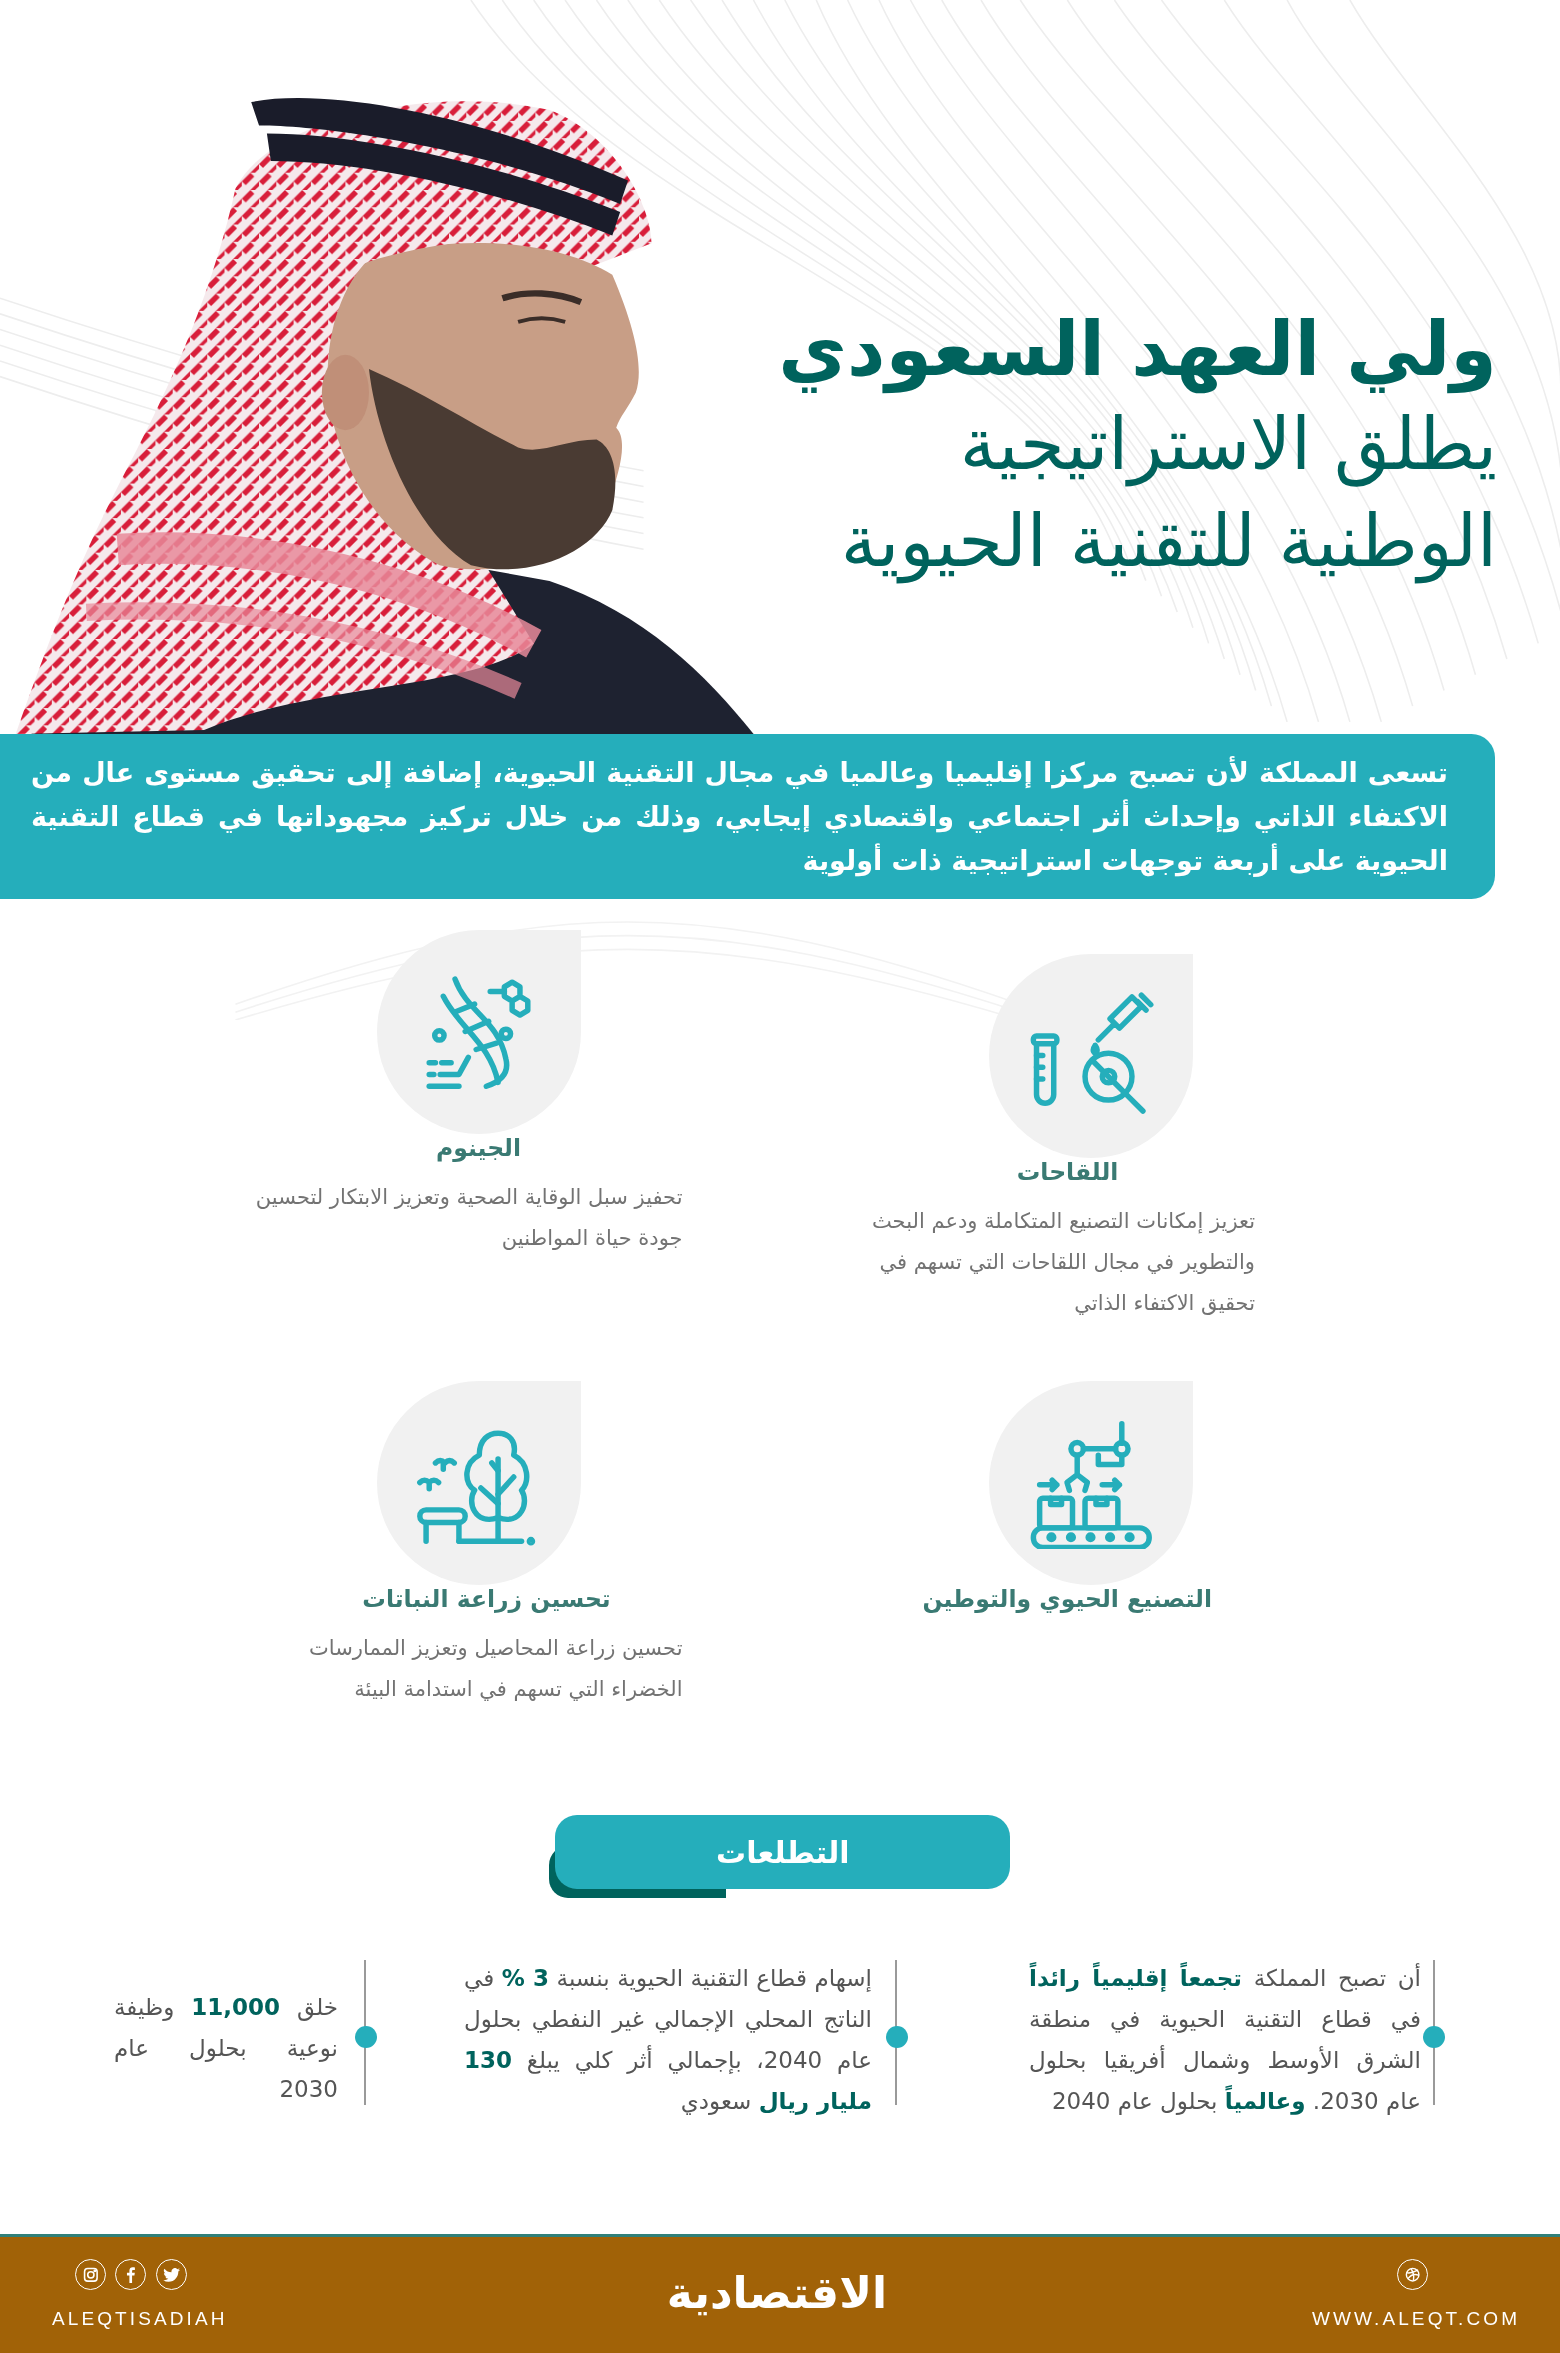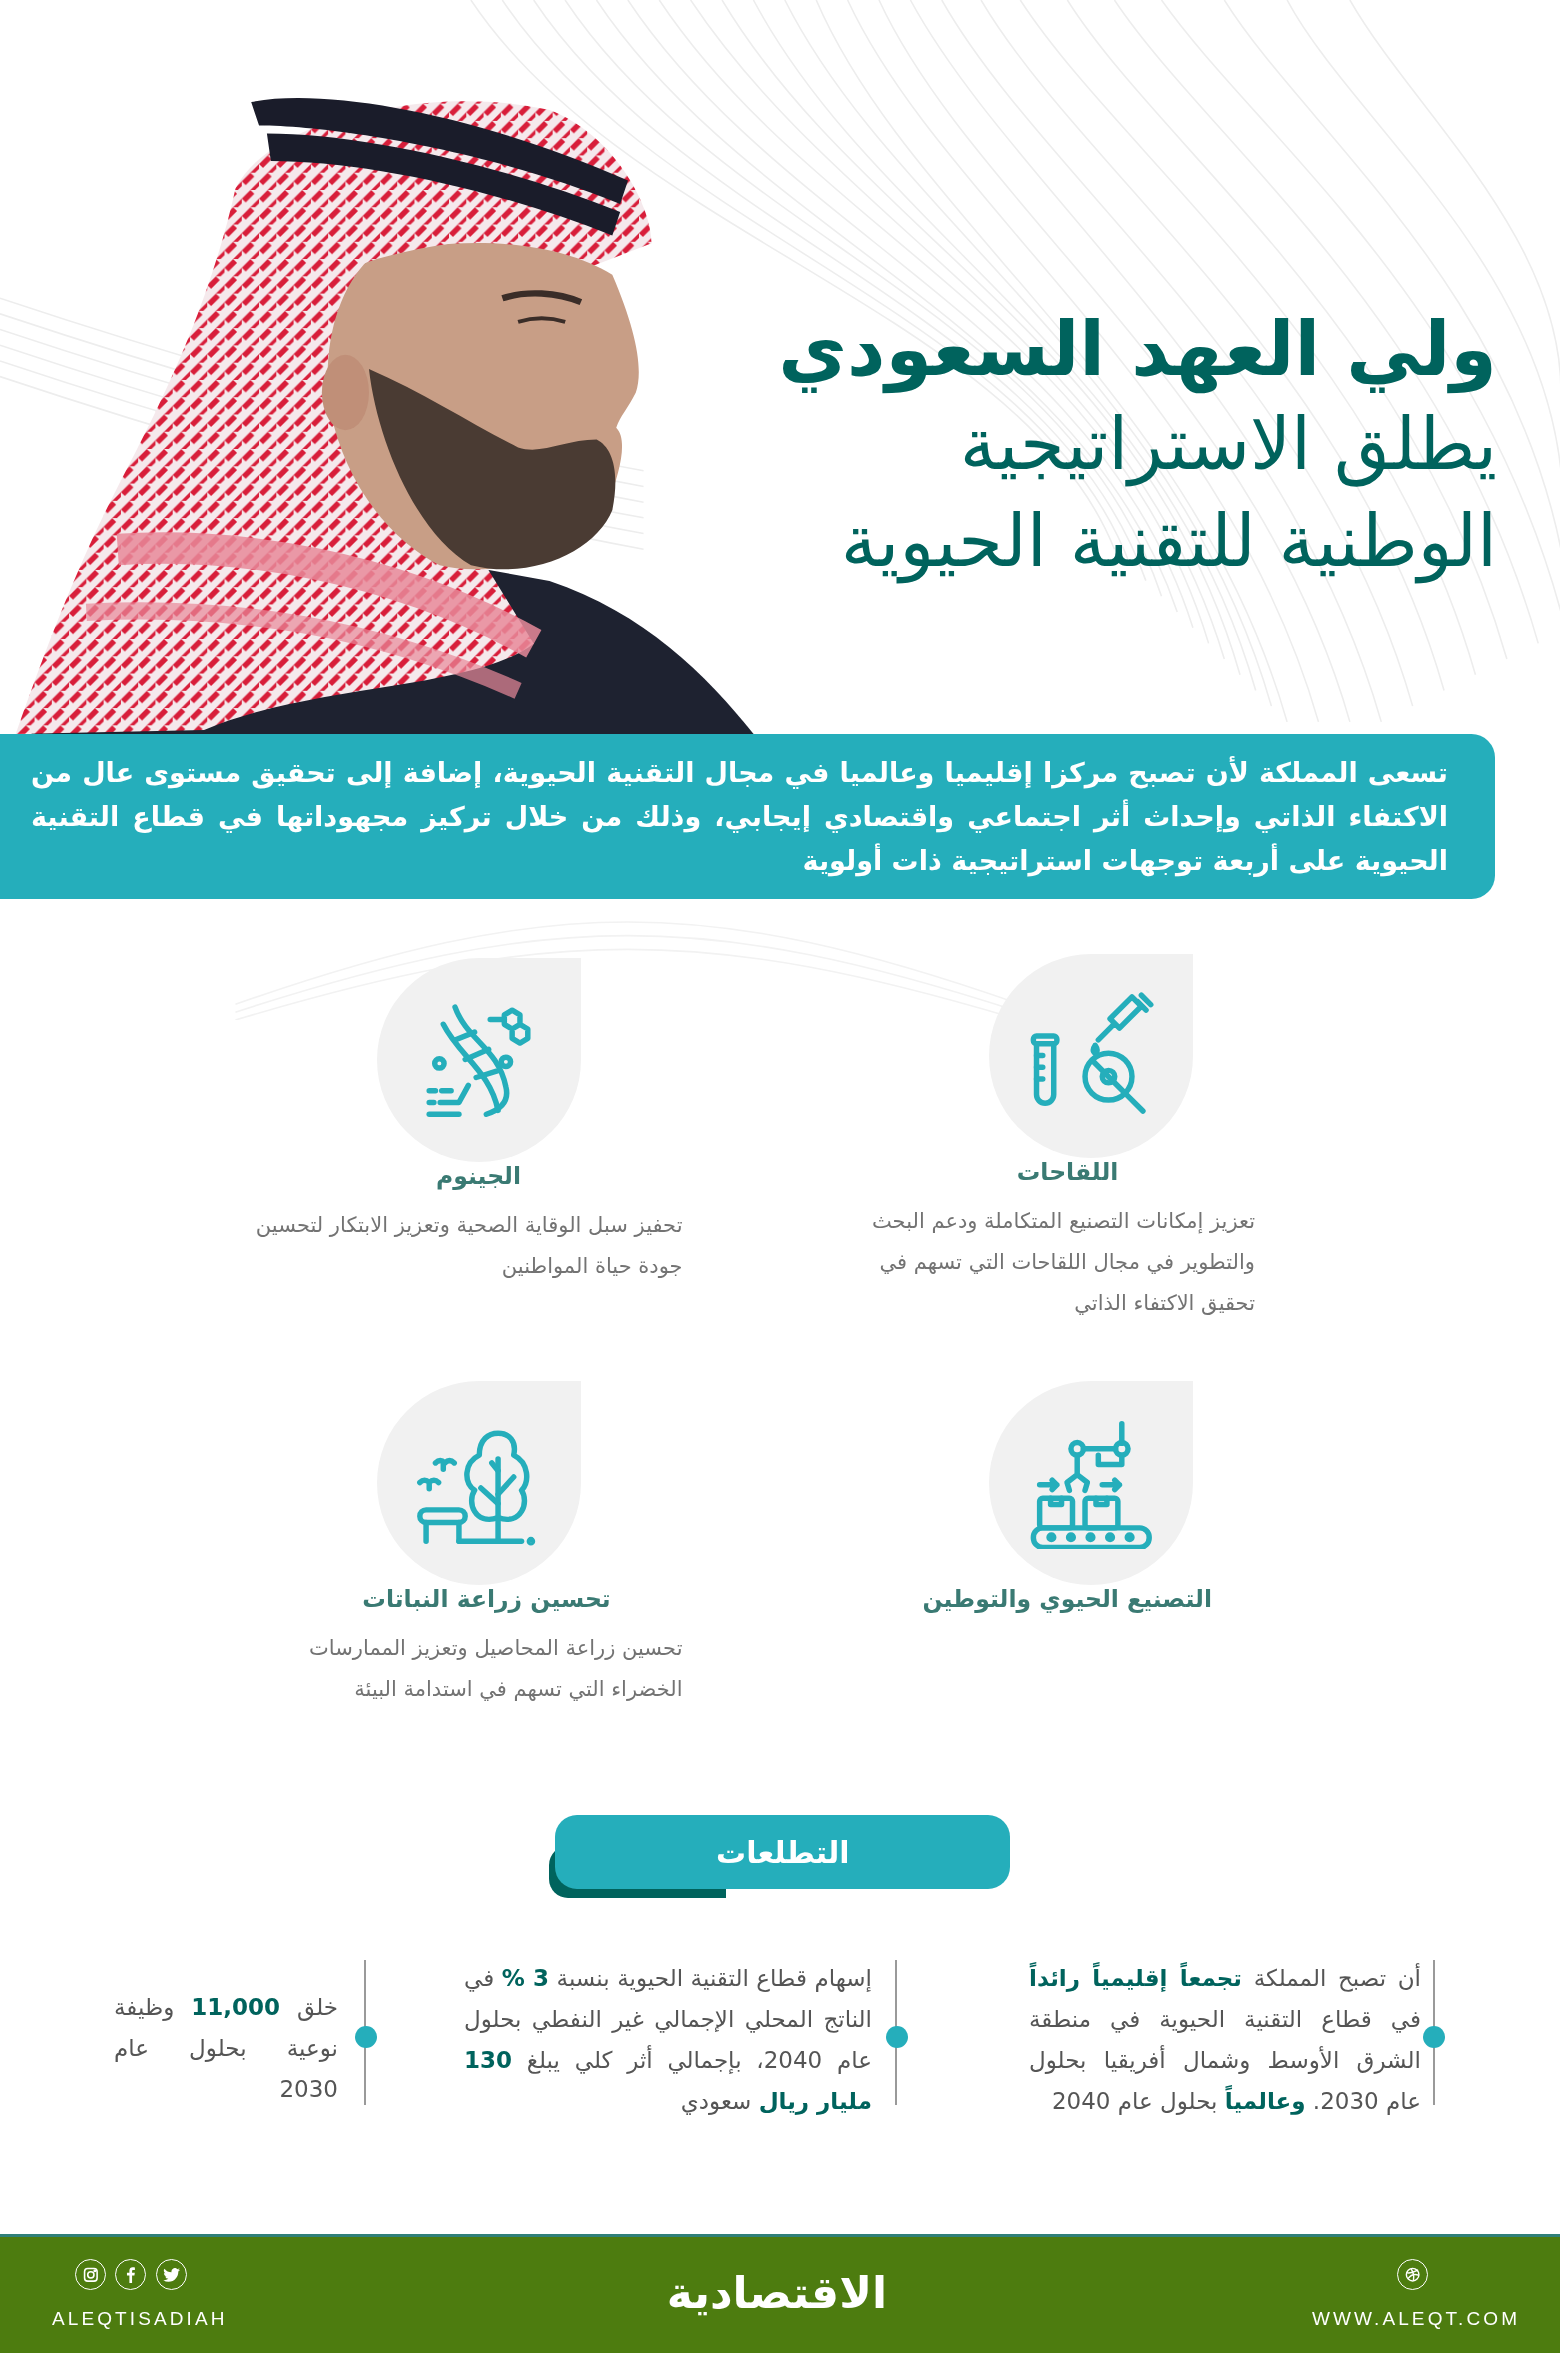--- a/index.html
+++ b/index.html
@@ -34,21 +34,21 @@
   .asp-pill { position: absolute; left: 6.3px; top: 0; width: 455px; height: 74px; background: #25AEBB; border-radius: 22px; display: flex; align-items: center; justify-content: center; }
   .asp-label { color: #ffffff; font-size: 30px; font-weight: bold; direction: rtl; }
 
   
   .asp-item { position: absolute; direction: rtl; text-align: justify; text-align-last: right; font-size: 23px; line-height: 41px; color: #555555; z-index: 2; }
   .asp-item b { color: #00635D; font-weight: bold; }
   .asp-rule { position: absolute; width: 2.4px; background: #9A9A9A; z-index: 2; }
   .asp-dot { position: absolute; width: 22px; height: 22px; border-radius: 50%; background: #25AEBB; z-index: 3; }
 
   
-  .footer { position: absolute; left: 0; top: 2234px; width: 1561px; height: 119px; background: #4d7c0f; border-top: 3.1px solid #2F8079; z-index: 5; }
+  .footer { position: absolute; left: 0; top: 2234px; width: 1561px; height: 119px; background: #a16207; border-top: 3.1px solid #2F8079; z-index: 5; }
   .footer .social { position: absolute; left: 75px; top: 22px; display: flex; gap: 9.4px; }
   .footer .circle-icon { width: 31px; height: 31px; border: 1.6px solid #ffffff; border-radius: 50%; display: flex; align-items: center; justify-content: center; color: #fff; font-size: 14px; font-weight: bold; }
   .footer .handle { position: absolute; left: 52px; top: 71px; color: #ffffff; font-family: "Liberation Sans", sans-serif; font-size: 19px; letter-spacing: 3.1px; }
   .footer .logo { position: absolute; left: 675px; top: 30px; width: 212px; text-align: right; color: #ffffff; font-weight: bold; font-size: 44px; direction: rtl; letter-spacing: -0.8px; }
   .footer .web-icon { position: absolute; left: 1397px; top: 22px; }
   .footer .site { position: absolute; left: 1312px; top: 71px; color: #ffffff; font-family: "Liberation Sans", sans-serif; font-size: 19px; letter-spacing: 3.1px; }
 </style>
 </head>
 <body>
 
@@ -146,21 +146,21 @@
       <circle cx="108" cy="112" r="30"></circle>
       <path d="M130 134 L152 156"></path>
       <path d="M88 92 L128 132"></path>
       <circle cx="108" cy="112" r="8"></circle>
     </svg>
   </div>
   <div class="pillar-title" style="top:220px; left:71px; width:251px;">اللقاحات</div>
   <div class="pillar-desc" style="top:263px; right:55px; width:424px;">تعزيز إمكانات التصنيع المتكاملة ودعم البحث والتطوير في مجال اللقاحات التي تسهم في تحقيق الاكتفاء الذاتي</div>
 </div>
 
-<div class="pillar" style="left:267px; top:942px; height:392px;">
+<div class="pillar" style="left:267px; top:914px; height:392px;">
   <div class="blob" style="left:110px; top:15.7px;">
     <svg viewBox="0 0 170 170" fill="none" stroke="#25AEBB" stroke-width="7" stroke-linecap="round" stroke-linejoin="round">
       <path d="M55 18 C 70 60, 110 70, 120 120 C 125 140, 110 150, 95 155"></path>
       <path d="M40 40 C 60 80, 100 100, 110 150"></path>
       <path d="M55 60 L80 50 M68 85 L98 72 M82 108 L108 100"></path>
       <path d="M118 28 l10-6 10 6 v12 l-10 6 -10-6z M138 40 l10 6 v12 l-10 6 -10-6 v-12"></path>
       <path d="M100 34 H118"></path>
       <circle cx="35" cy="90" r="6"></circle>
       <circle cx="120" cy="88" r="6"></circle>
       <path d="M22 125 H30 M38 125 H50 M22 140 H28 M36 140 H60 L72 118"></path>

